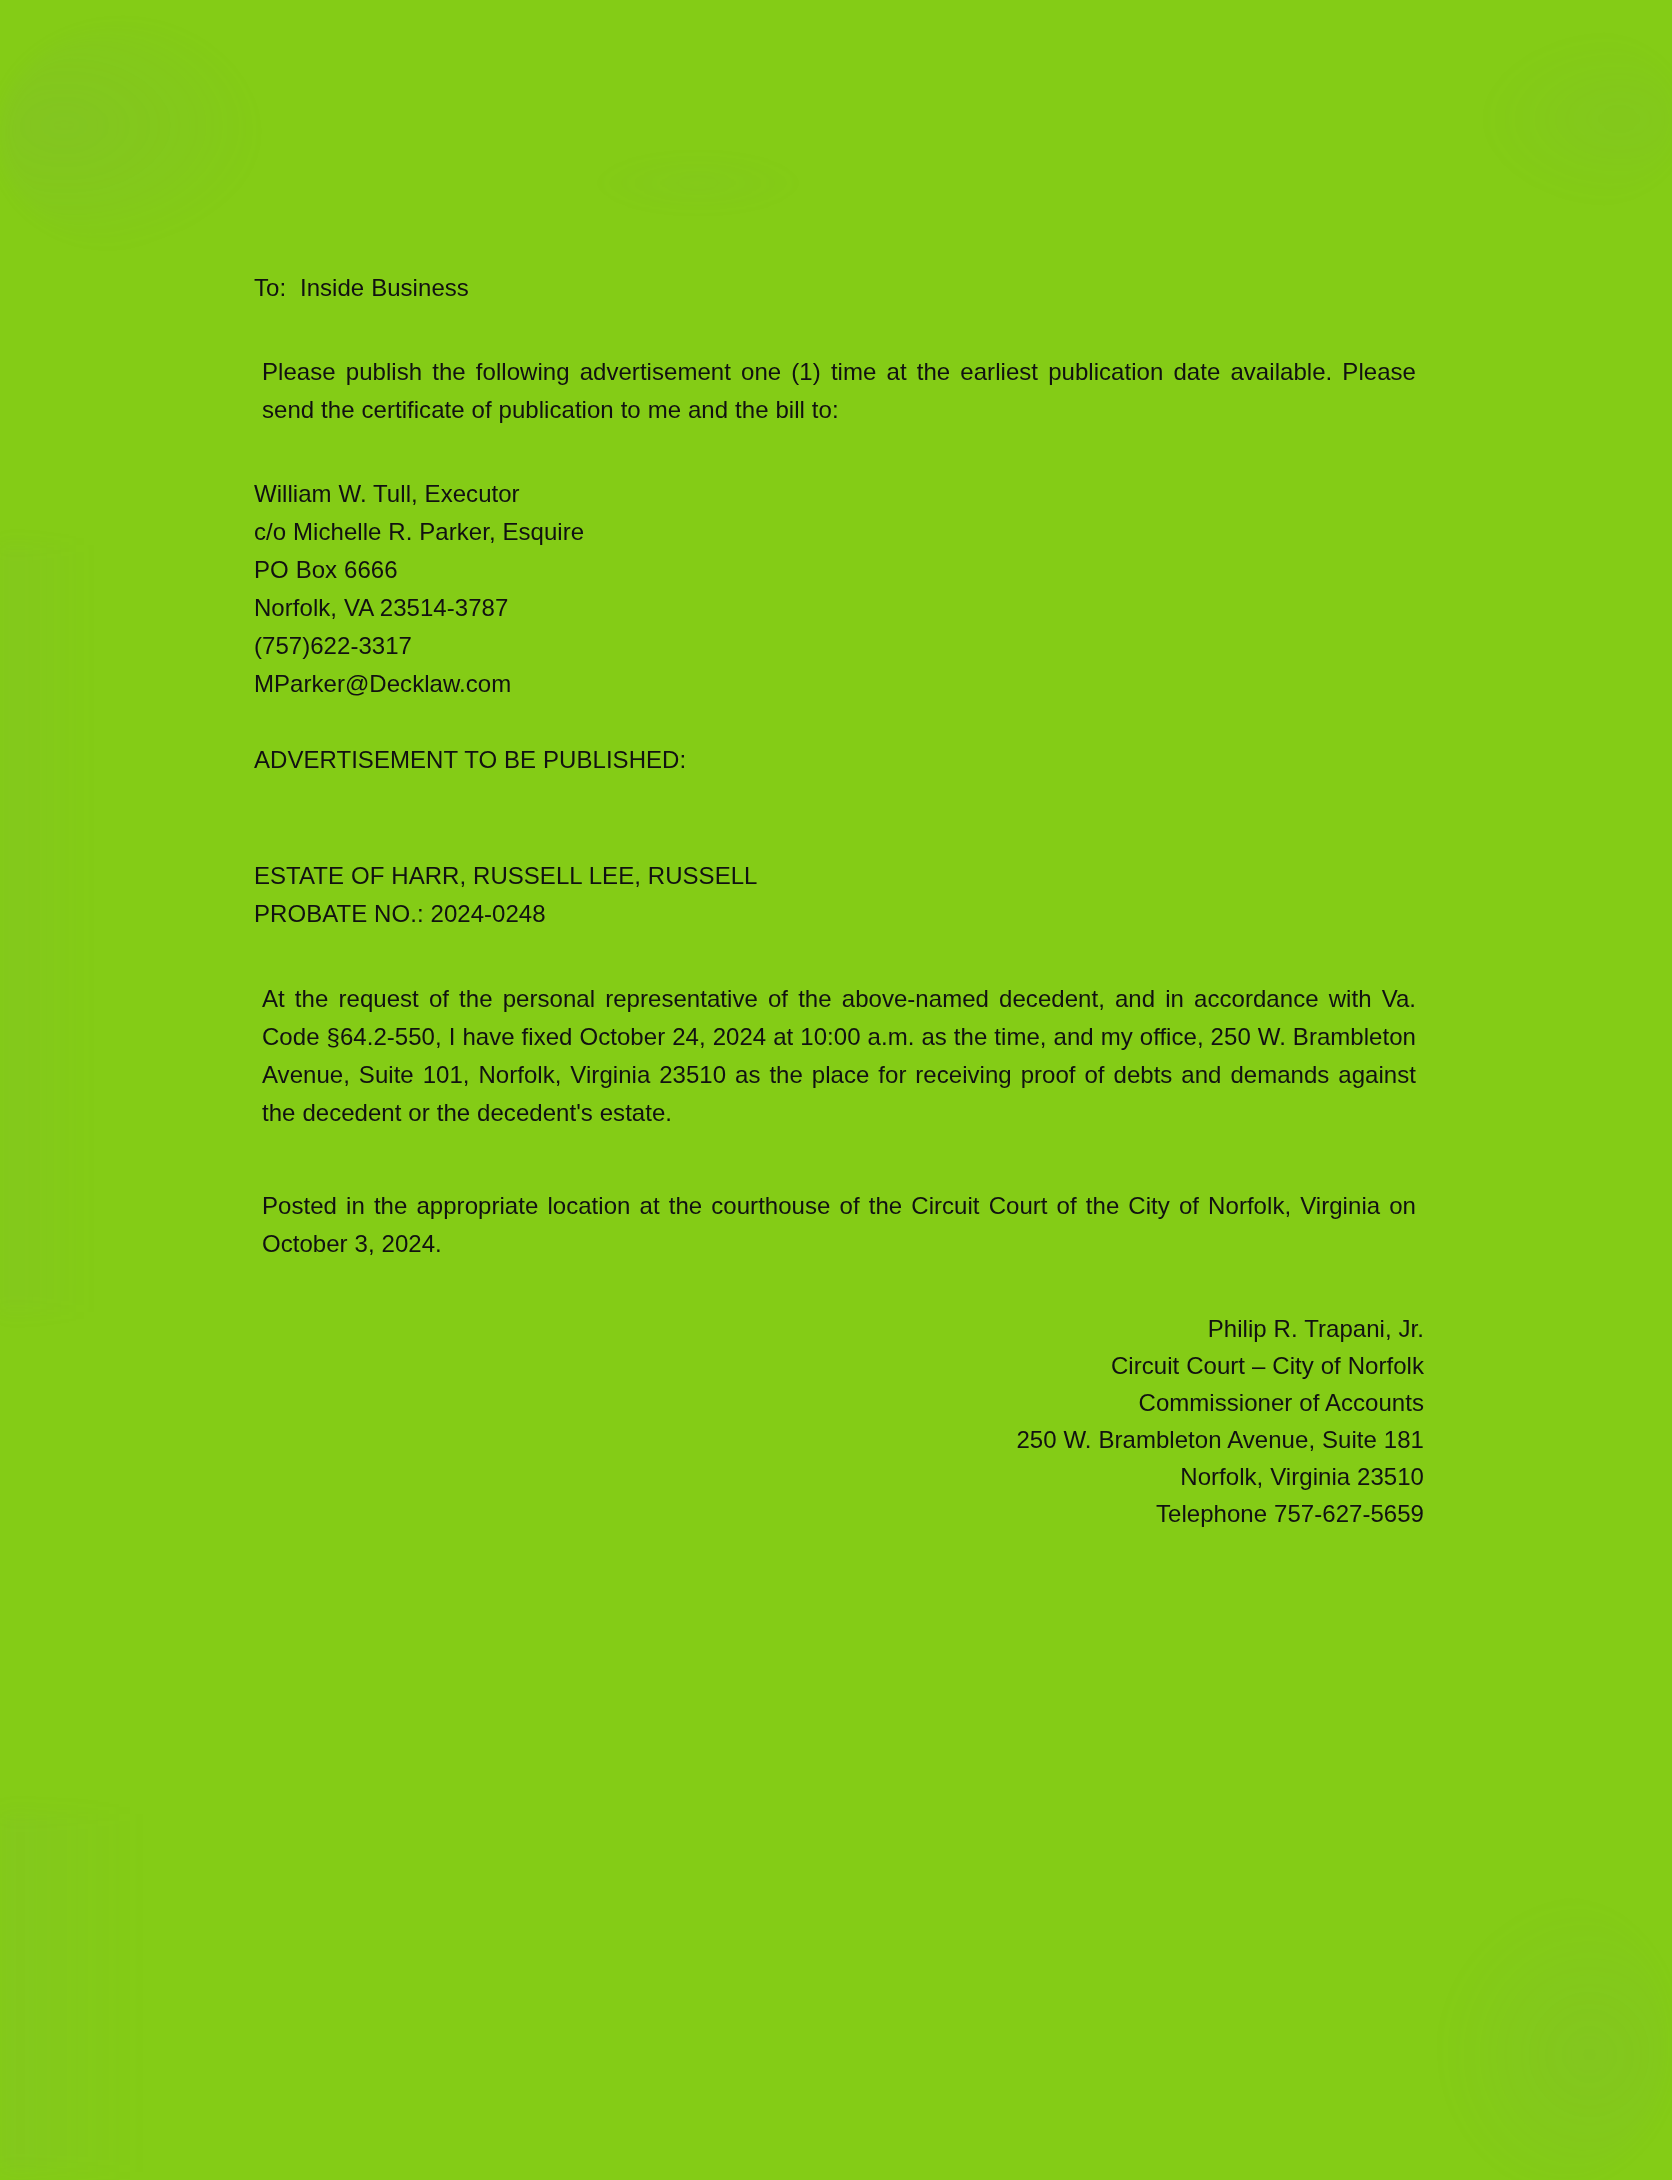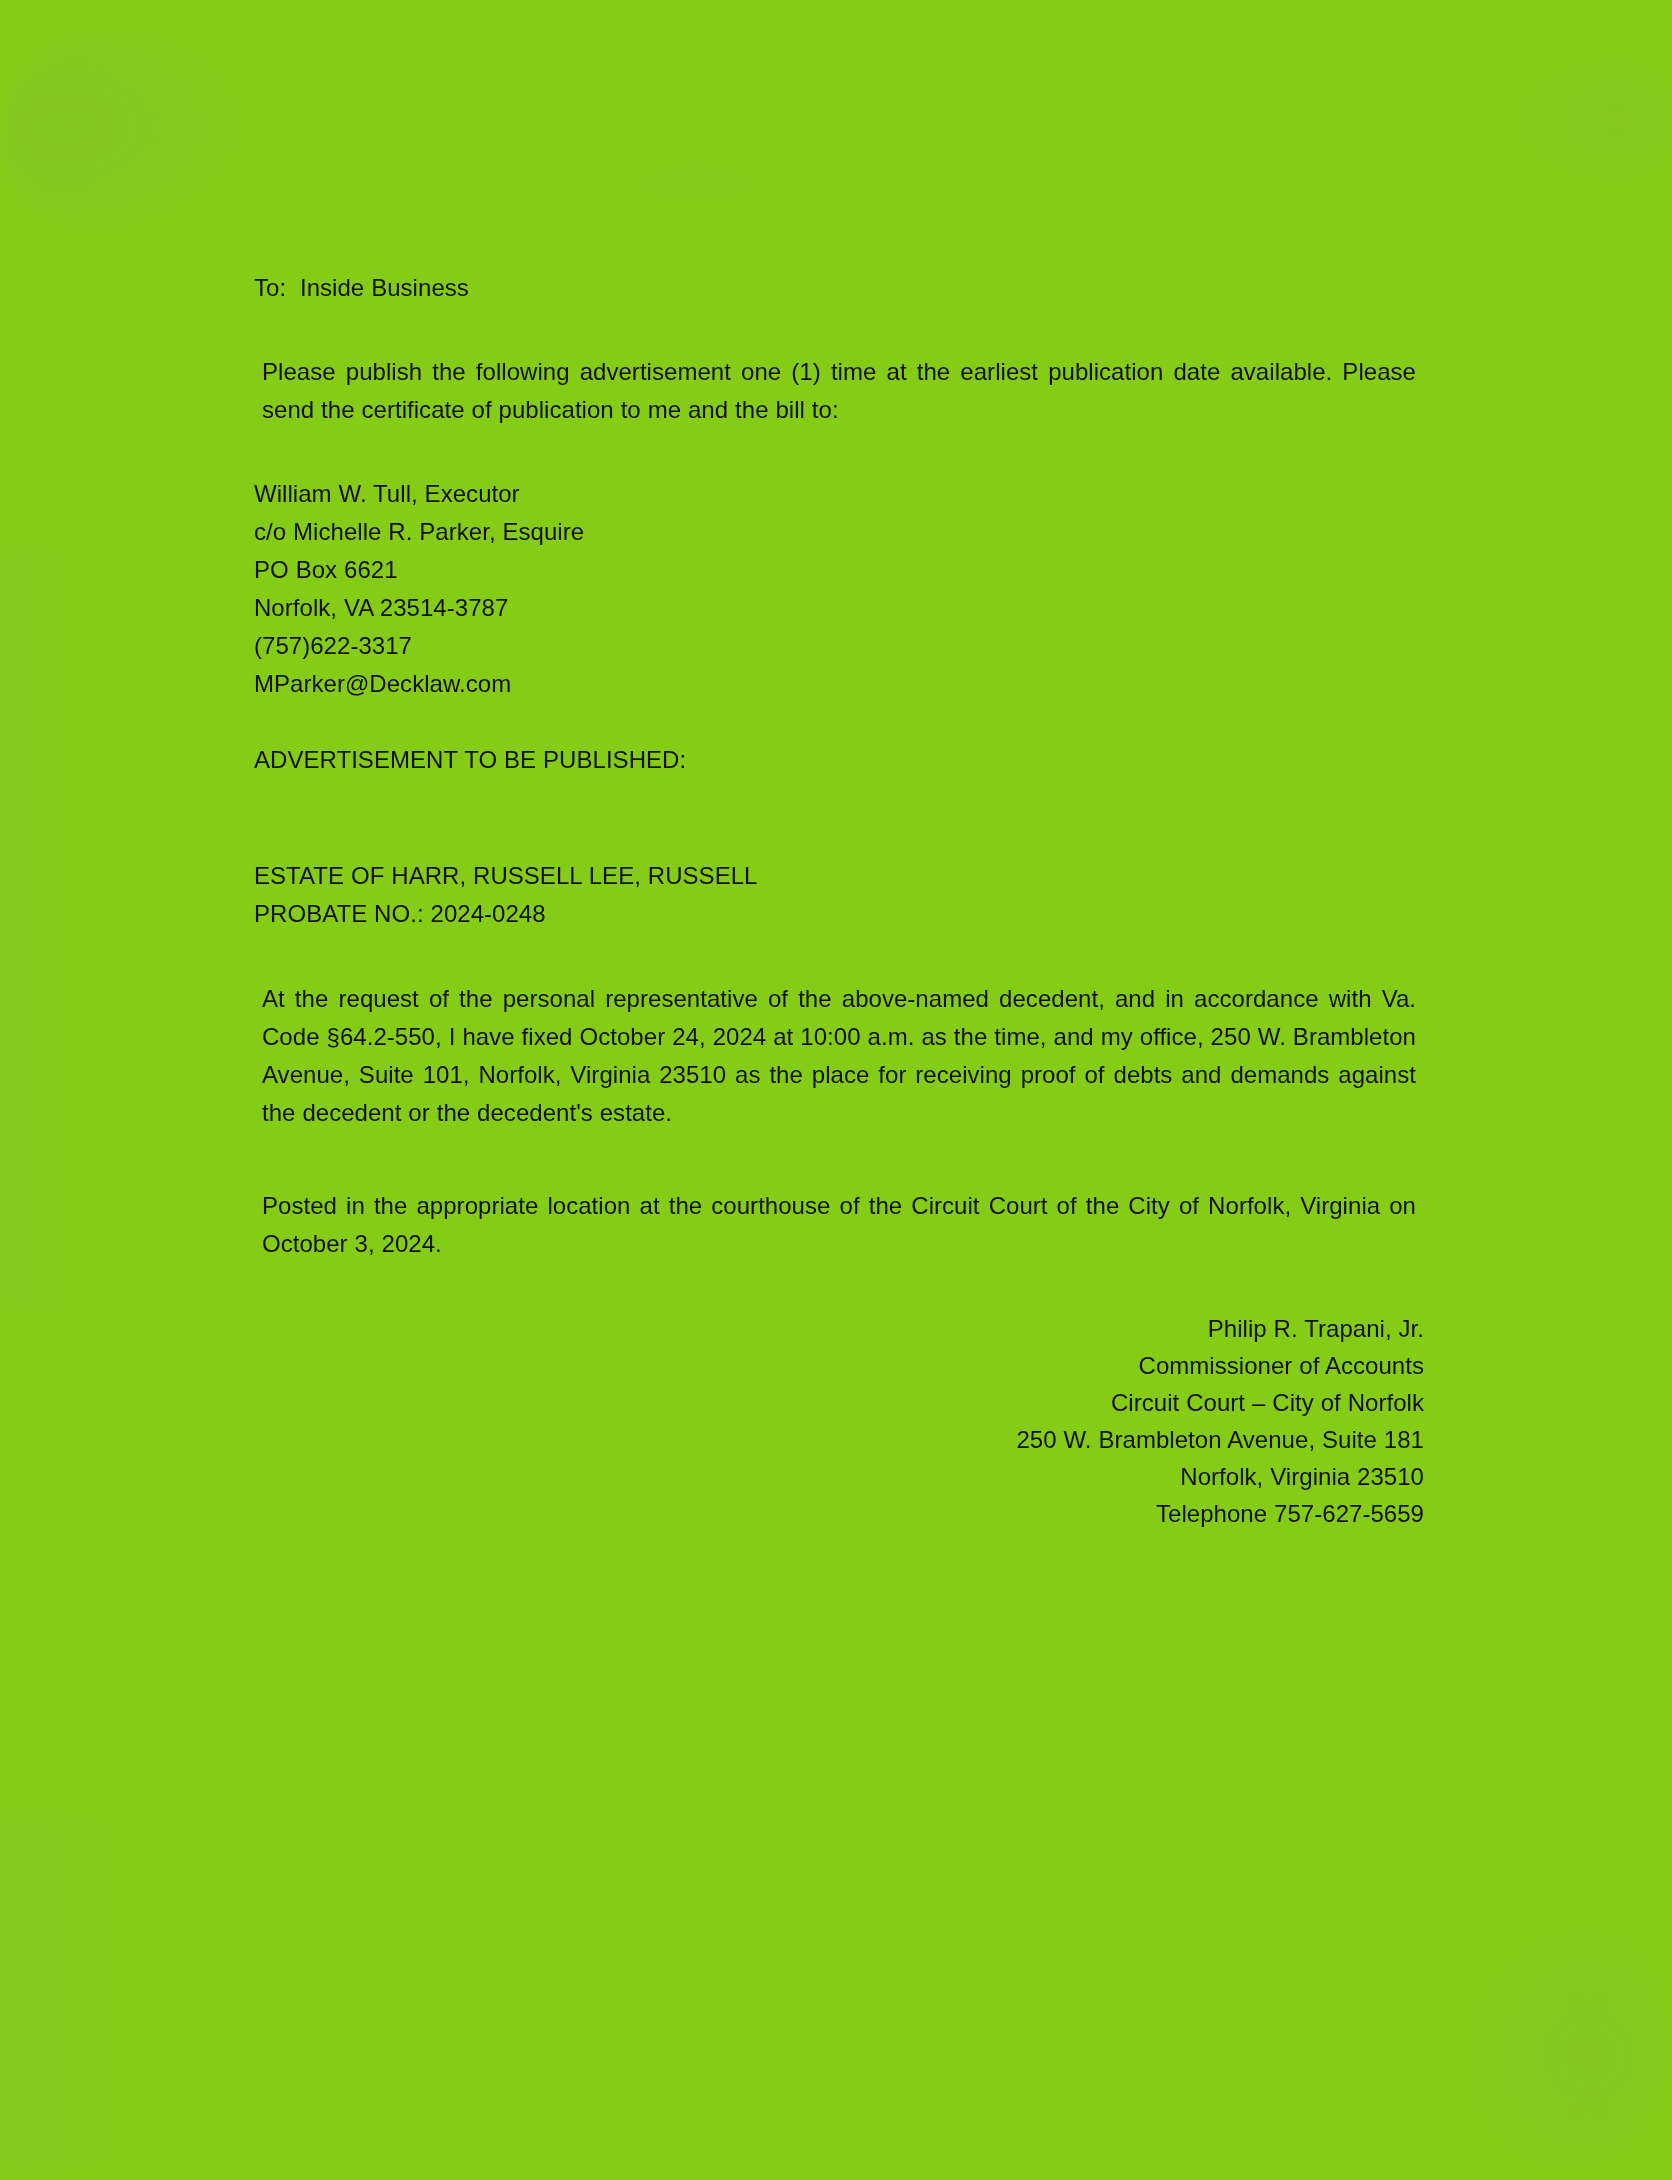--- a/index.html
+++ b/index.html
@@ -136,21 +136,21 @@
 
     <div class="gap-sm"></div>
 
     <p class="para">Please publish the following advertisement one (1) time at the earliest publication date available.  Please send the certificate of publication to me and the bill to:</p>
 
     <div class="gap-sm"></div>
 
     <div class="block addr-block">
       <div class="line">William W. Tull, Executor</div>
       <div class="line">c/o Michelle R. Parker, Esquire</div>
-      <div class="line">PO Box 6621</div>
+      <div class="line">PO Box 6666</div>
       <div class="line">Norfolk, VA 23514-3787</div>
       <div class="line">(757)622-3317</div>
       <div class="line">MParker@Decklaw.com</div>
     </div>
 
     <div class="gap-sm"></div>
 
     <div class="block">
       <div class="line">ADVERTISEMENT TO BE PUBLISHED:</div>
     </div>
@@ -167,22 +167,22 @@
     <p class="para">At the request of the personal representative of the above-named decedent, and in accordance with Va. Code §64.2-550, I have fixed October 24, 2024 at 10:00 a.m. as the time, and my office, 250 W. Brambleton Avenue, Suite 101, Norfolk, Virginia 23510 as the place for receiving proof of debts and demands against the decedent or the decedent's estate.</p>
 
     <div class="gap-md"></div>
 
     <p class="para">Posted in the appropriate location at the courthouse of the Circuit Court of the City of Norfolk, Virginia on October 3, 2024.</p>
 
     <div class="gap-md"></div>
 
     <div class="signature">
       <div class="line">Philip R. Trapani, Jr.</div>
+      <div class="line">Circuit Court – City of Norfolk</div>
       <div class="line">Commissioner of Accounts</div>
-      <div class="line">Circuit Court – City of Norfolk</div>
       <div class="line">250 W. Brambleton Avenue, Suite 181</div>
       <div class="line">Norfolk, Virginia 23510</div>
       <div class="line">Telephone 757-627-5659</div>
     </div>
 
   </div>
 </div>
 
 
 </body></html>

